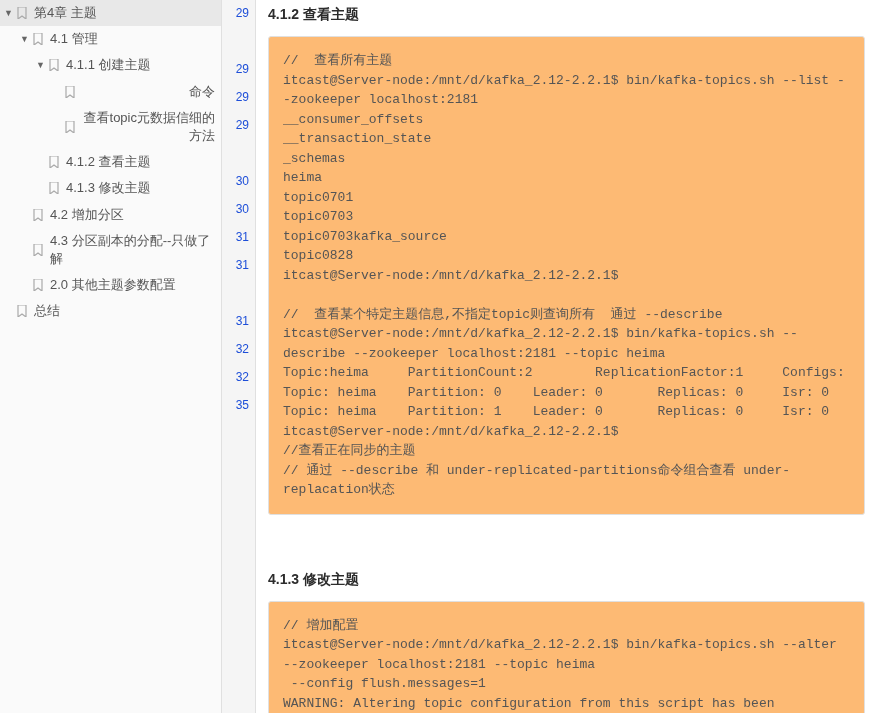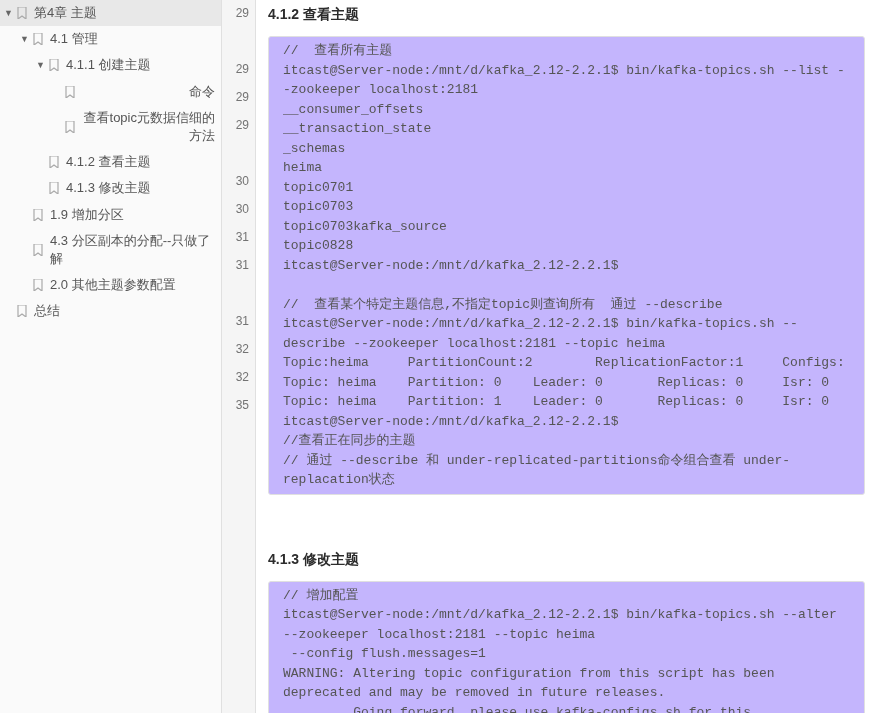--- a/index.html
+++ b/index.html
@@ -50,21 +50,21 @@
     .indent-1 { padding-left: 20px; }
     .indent-2 { padding-left: 36px; }
     .indent-3 { padding-left: 52px; text-align: right; }
     .nav-text { flex: 1; }
     .multiline { white-space: normal; }
     
     .gutter {
       width: 34px;
       background: #f5f5f5;
       border-right: 1px solid #e0e0e0;
-      color: #737373;
+      color: #1d4ed8;
       font-size: 12px;
       text-align: right;
       padding-right: 6px;
       line-height: 1.6;
     }
     .gutter div { height: 28px; display: flex; align-items: center; justify-content: flex-end; }
     
     .content {
       flex: 1;
       padding: 0 12px 12px 12px;
@@ -73,28 +73,28 @@
     }
     h3 {
       font-size: 14px;
       font-weight: 700;
       margin-top: 6px;
       margin-bottom: 12px;
     }
     .code-block {
       border: 1px solid #e0e0e0;
       border-radius: 3px;
-      padding: 4px 14px;
+      padding: 14px 14px;
       font-family: "Consolas", "Courier New", monospace;
       font-size: 13px;
       line-height: 1.5;
       white-space: pre-wrap;
       color: #555;
       margin-bottom: 28px;
-      background: #c4b5fd;
+      background: #fdba74;
     }
     .section-gap { height: 22px; }
   </style>
 </head>
 <body>
 
 <div class="sidebar">
   <div id="nav-container">
       <div class="nav-item indent-0 active">
         <span class="tri">▼</span>
@@ -159,21 +159,21 @@
         </span>
         <span class="nav-text">4.1.3 修改主题</span>
       </div>
       <div class="nav-item indent-1">
         <span class="tri"></span>
         <span class="bookmark-icon">
           <svg width="10" height="12" viewBox="0 0 10 12">
             <path d="M1 0 h8 v12 l-4 -3 l-4 3 z" fill="none" stroke="#aaa" stroke-width="1.2"></path>
           </svg>
         </span>
-        <span class="nav-text">1.9 增加分区</span>
+        <span class="nav-text">4.2 增加分区</span>
       </div>
       <div class="nav-item indent-1">
         <span class="tri"></span>
         <span class="bookmark-icon">
           <svg width="10" height="12" viewBox="0 0 10 12">
             <path d="M1 0 h8 v12 l-4 -3 l-4 3 z" fill="none" stroke="#aaa" stroke-width="1.2"></path>
           </svg>
         </span>
         <span class="nav-text multiline">4.3 分区副本的分配--只做了解</span>
       </div>

